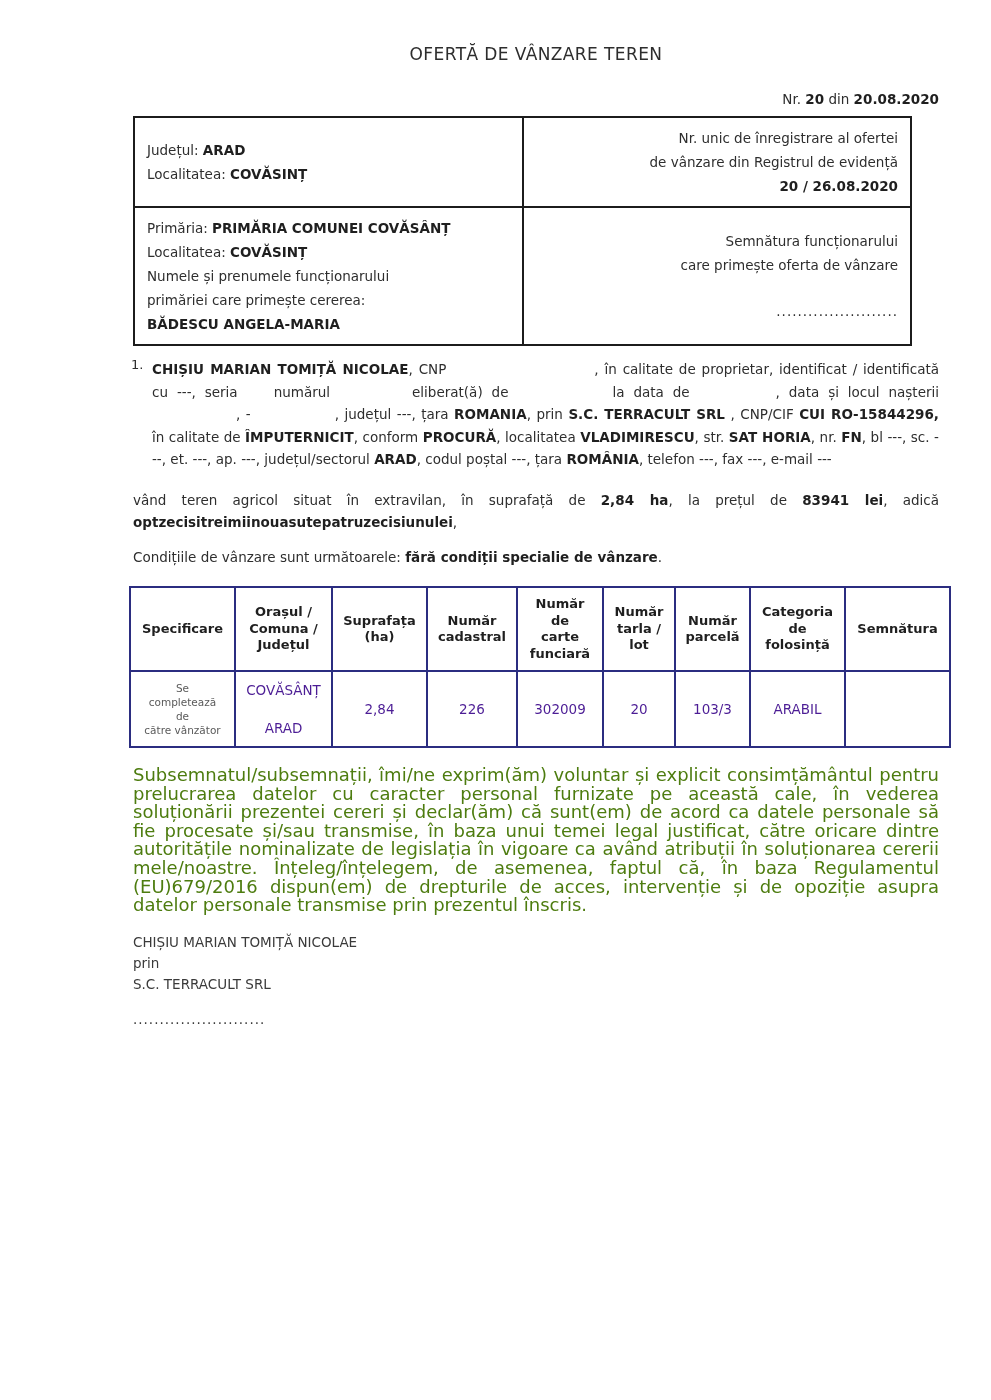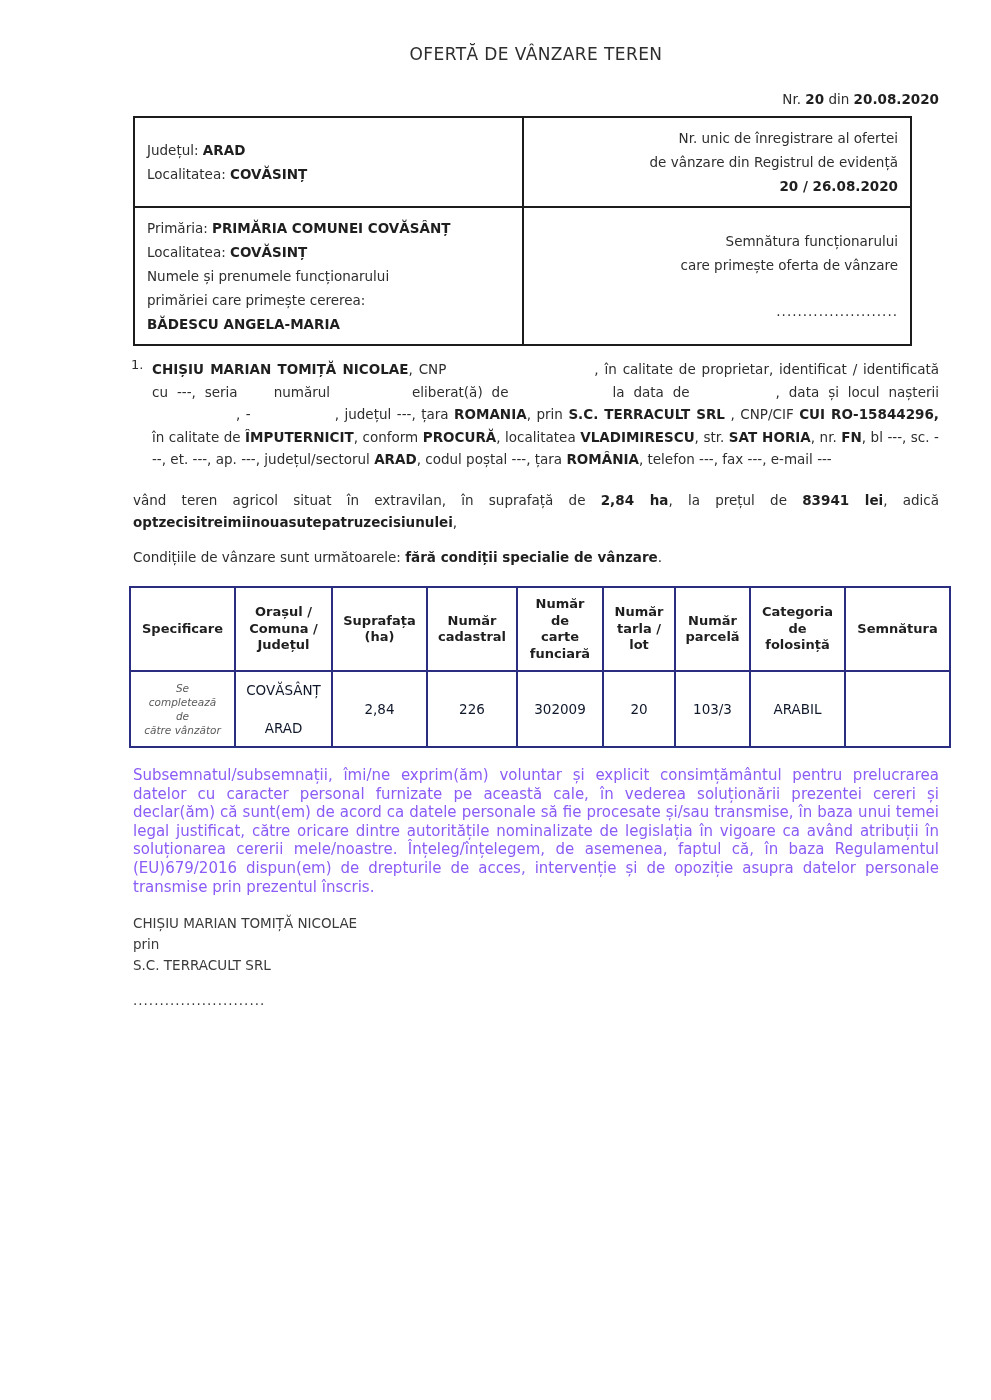--- a/index.html
+++ b/index.html
@@ -90,35 +90,34 @@
     height: 84px;
     font-size: 13px;
     line-height: 16.5px;
     color: #1f1f1f;
     font-weight: bold;
   }
   table.land td {
     height: 76px;
     font-size: 13.5px;
     line-height: 19px;
-    color: #0f172a;
+    color: #4c1d95;
   }
   table.land td.small-note {
     font-size: 10.5px;
     line-height: 14px;
     color: #5a5a5a;
-    font-style: italic;
   }
 
   .consent {
     margin-top: 18px;
-    font-size: 15px;
+    font-size: 18px;
     line-height: 18.6px;
     text-align: justify;
-    color: #8b5cf6;
+    color: #4d7c0f;
   }
 
   .signature { margin-top: 17px; font-size: 13.5px; line-height: 21px; color: #3a3a3a; }
   .signature .line { display: block; }
   .signature .sig-dots2 { margin-top: 14px; letter-spacing: 1px; }
 </style>
 </head>
 <body>
 
 <div class="page">

